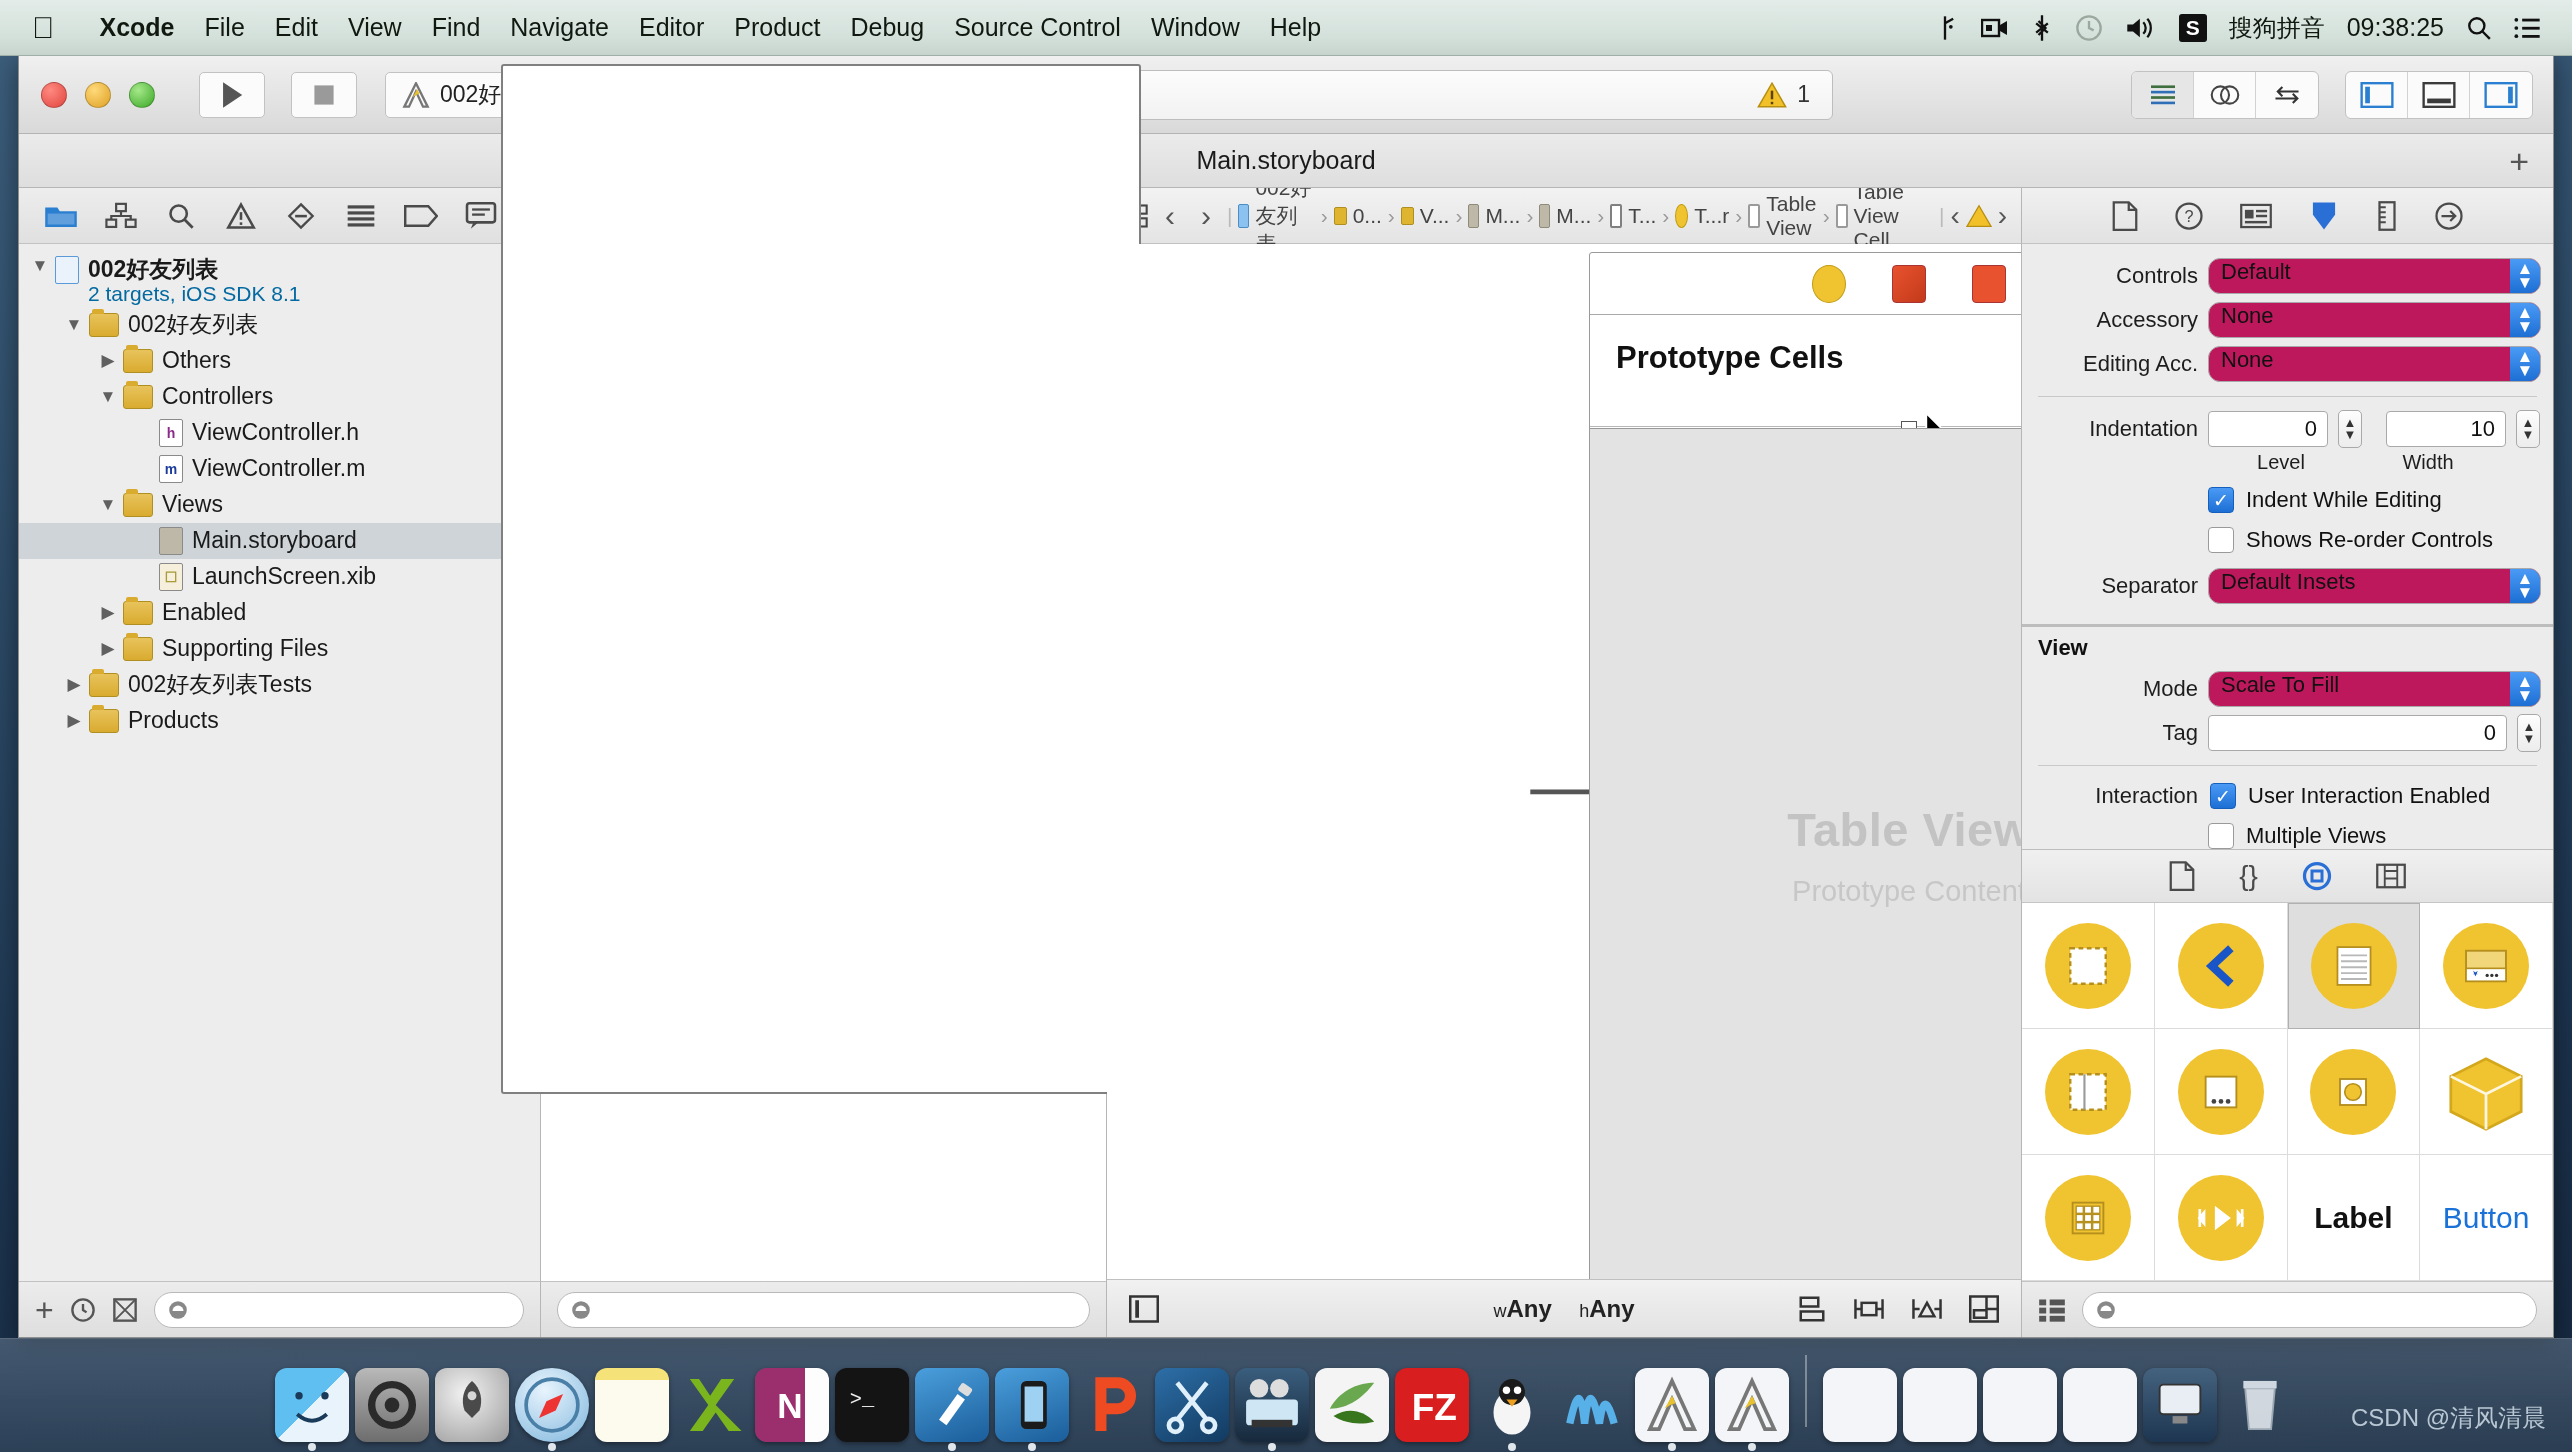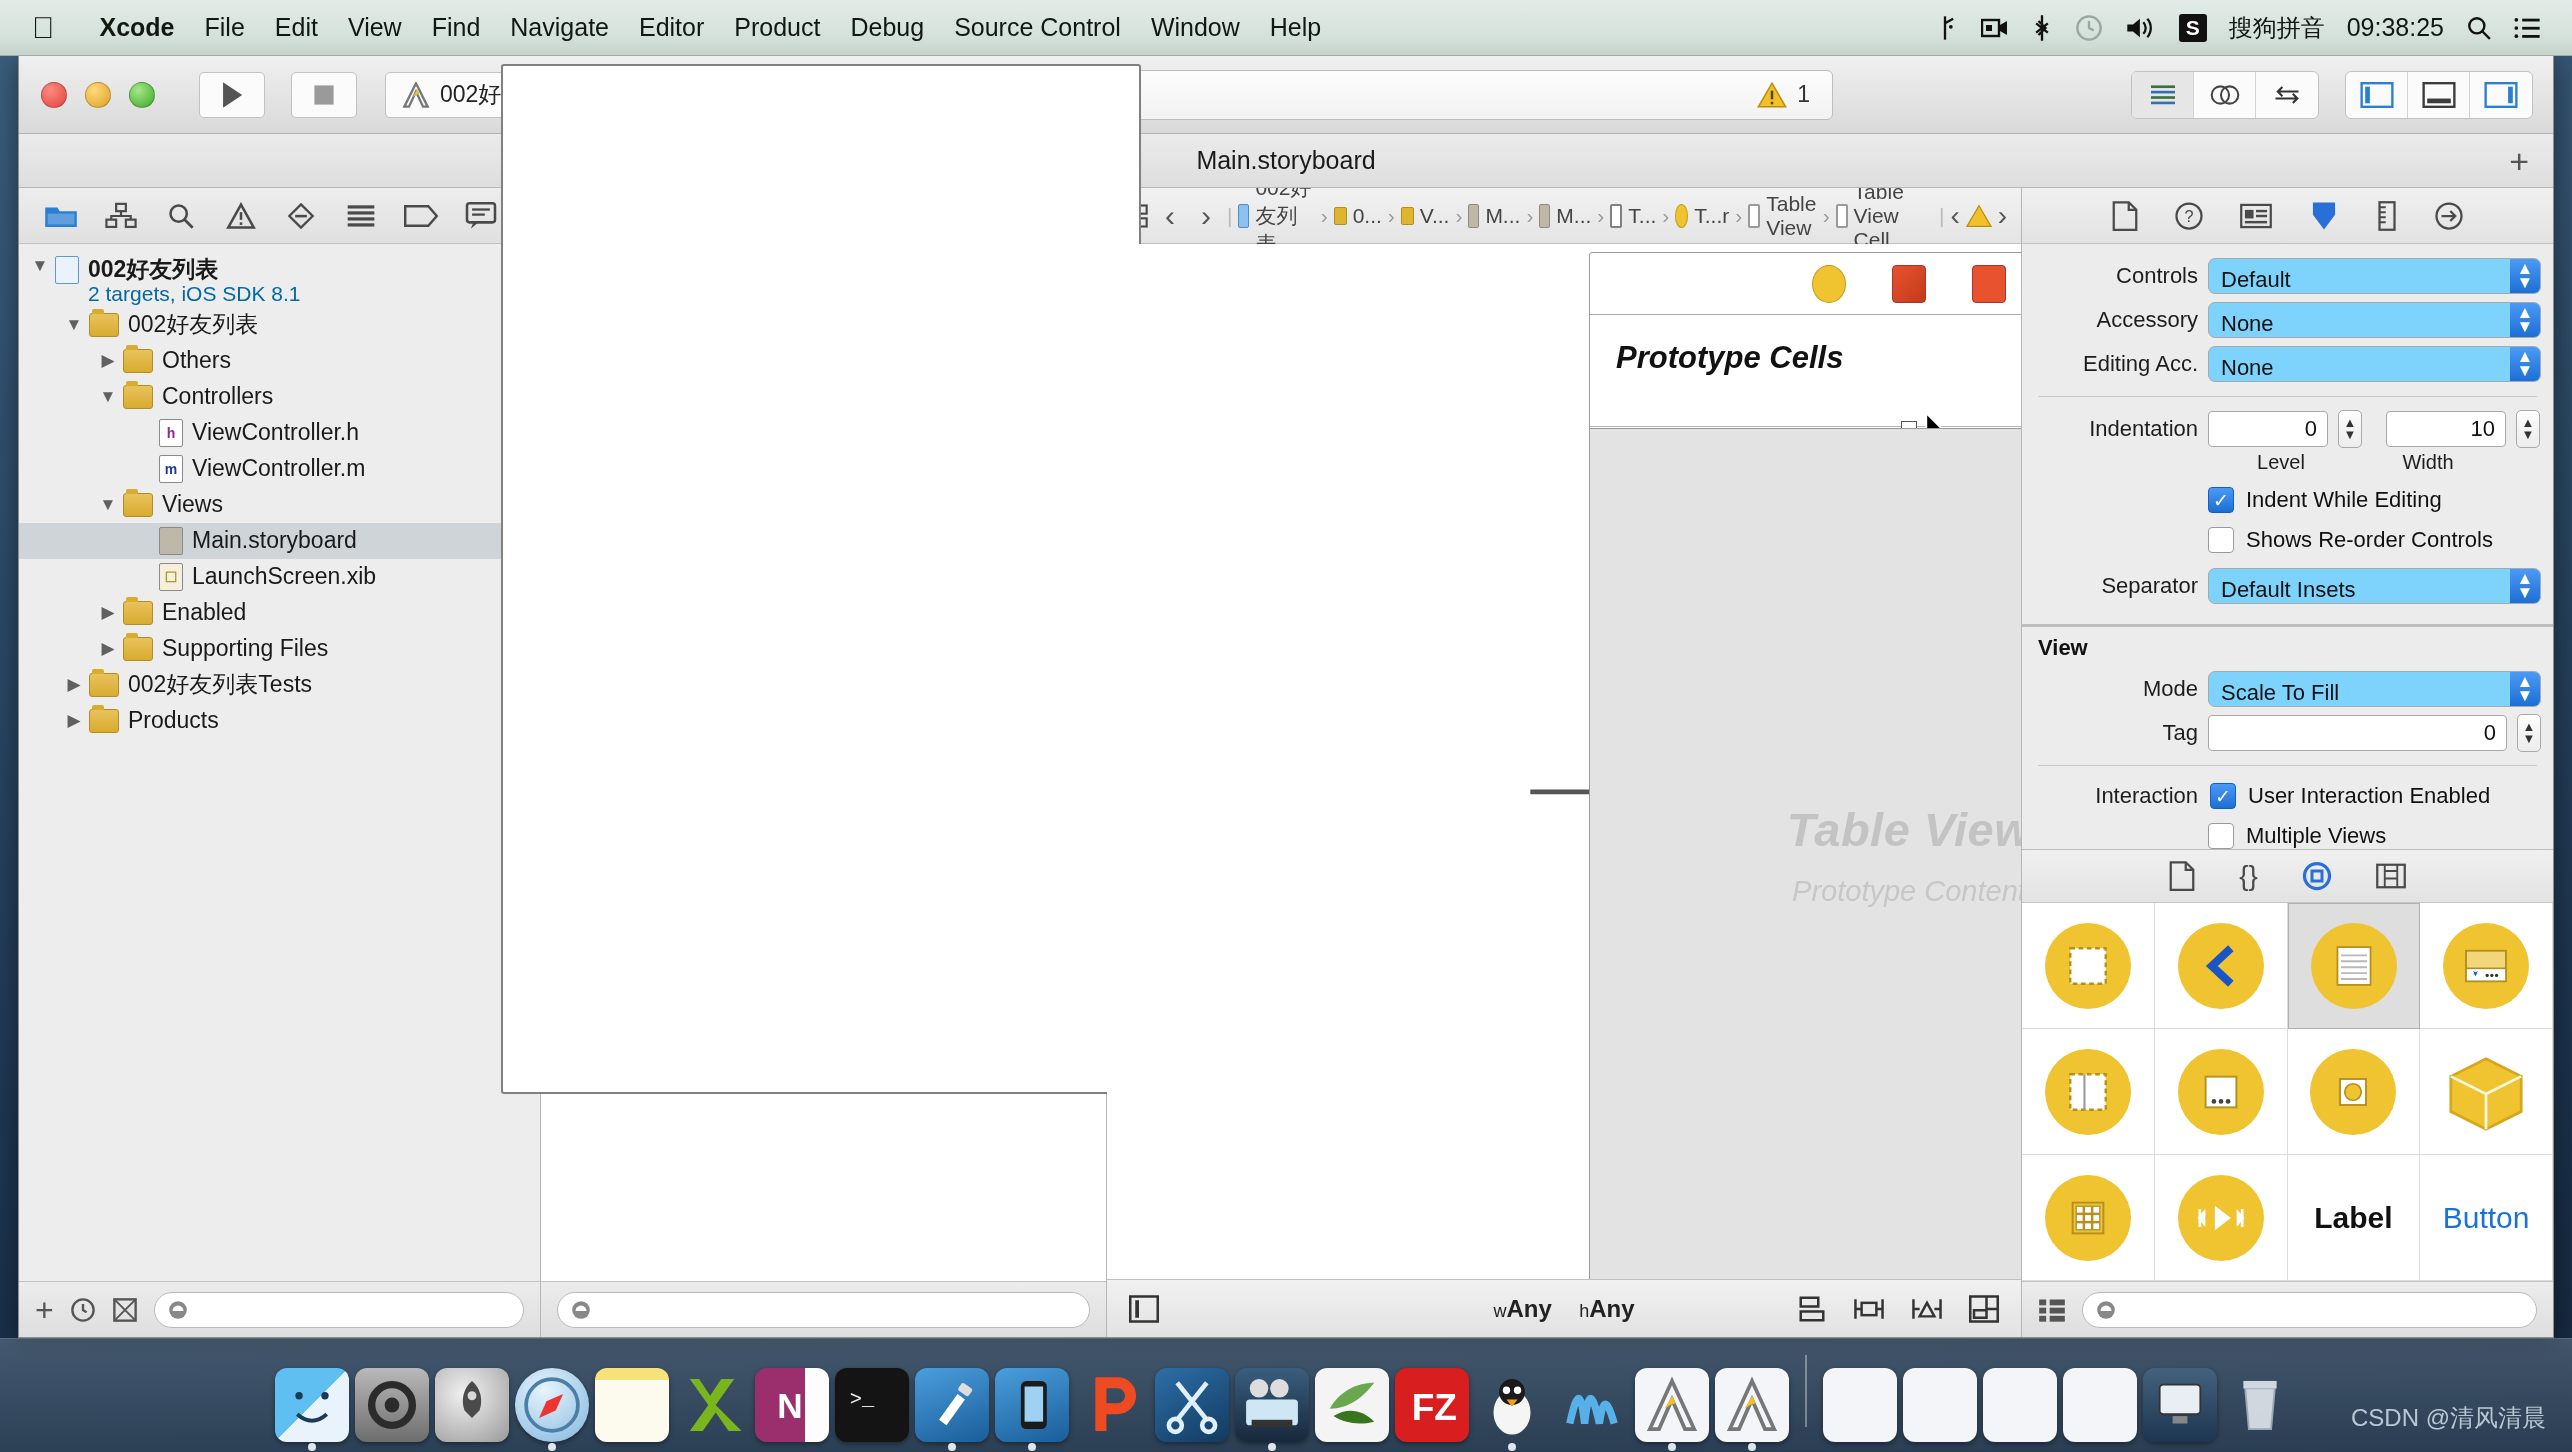--- a/index.html
+++ b/index.html
@@ -157,21 +157,21 @@
   .oic.fr{background:linear-gradient(135deg,#e8522f,#c33a1a);border:1px solid #a33;}
   .oic.exit{background:#e8522f;border:1px solid #a33;}
   .outfoot{height:56px;flex:none;background:linear-gradient(#ececec,#dedede);border-top:1px solid #c2c2c2;
     display:flex;align-items:center;padding:0 16px;}
 
   
   #canvaswrap{flex:1;display:flex;flex-direction:column;min-width:0;background:#fff;}
   .canvas{flex:1;position:relative;background:#ffffff;overflow:hidden;}
   .scene{
     position:absolute; left: 482px; top: 8px; width: 640px; height: 1030px;
-    background:#fff;border:1px solid #9a9a9a;border-radius:3px;font-style:italic;
+    background:#fff;border:1px solid #9a9a9a;border-radius:3px;
   }
   .scenebar{height:62px;border-bottom:1px solid #a9a9a9;display:flex;align-items:center;justify-content:center;gap:46px;}
   .sb-ic{width:34px;height:38px;border-radius:4px;}
   .sb-ic.vc{background:#f0c330;border:1px solid #c09c15;border-radius:50%;}
   .sb-ic.fr{background:linear-gradient(135deg,#e8522f,#c33a1a);border:1px solid #a33;}
   .sb-ic.ex{background:#e8522f;border:1px solid #a33;}
   .protoheader{
     height:112px;display:flex;align-items:center;justify-content:space-between;
     padding:0 26px 26px 26px;border-bottom:1px solid #b8b8b8;
   }
@@ -200,22 +200,22 @@
   #inspector{
     width: 532px;flex:none;display:flex;flex-direction:column;background:#ececec;border-left:1px solid #b6b6b6;
   }
   .insptabs{height:56px;flex:none;background:linear-gradient(#f0f0f0,#e2e2e2);border-bottom:1px solid #c2c2c2;
     display:flex;align-items:center;justify-content:center;gap:36px;color:#4a4a4a;}
   .insptabs .on{color:#2a6fd6;}
   .inspbody{flex:1;overflow:hidden;background:#ececec;padding-top:10px;}
   .frow{display:flex;align-items:center;height:44px;padding:0 12px 0 0;gap:10px;}
   .flabel{width:176px;text-align:right;font-size:22px;color:#1d1d1d;flex:none;}
   .popup{
-    flex:1;height:36px;background:#7dd3fc;border:1px solid #a9a9a9;border-radius:7px;
-    display:flex;align-items:flex-end;padding-left:12px;font-size:22px;color:#111;position:relative;overflow:hidden;
+    flex:1;height:36px;background:#be185d;border:1px solid #a9a9a9;border-radius:12px;
+    display:flex;align-items:flex-start;padding-left:12px;font-size:22px;color:#111;position:relative;overflow:hidden;
   }
   .popup .stepper{
     position:absolute;right:0;top:0;bottom:0;width:30px;background:linear-gradient(#4a9af5,#1d6fd4);
     display:flex;align-items:center;justify-content:center;color:#fff;font-size:17px;line-height:.8;flex-direction:column;
   }
   .numfield{
     height:36px;background:#fff;border:1px solid #a9a9a9;border-radius:4px;
     display:flex;align-items:center;justify-content:flex-end;padding-right:10px;font-size:22px;color:#111;
   }
   .ministep{width:24px;height:38px;border:1px solid #a9a9a9;border-radius:5px;background:linear-gradient(#fdfdfd,#ececec);

